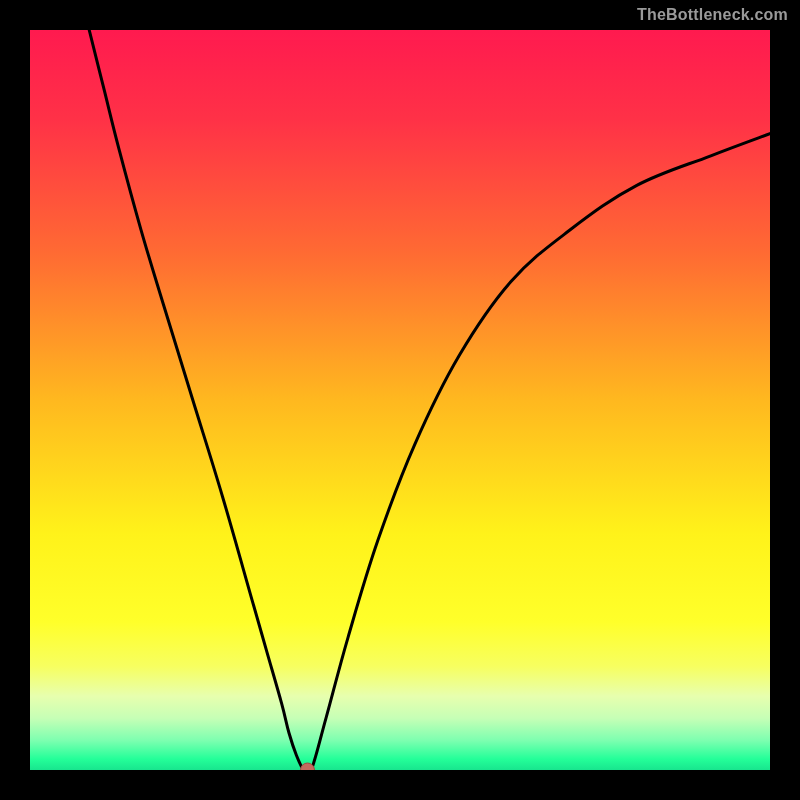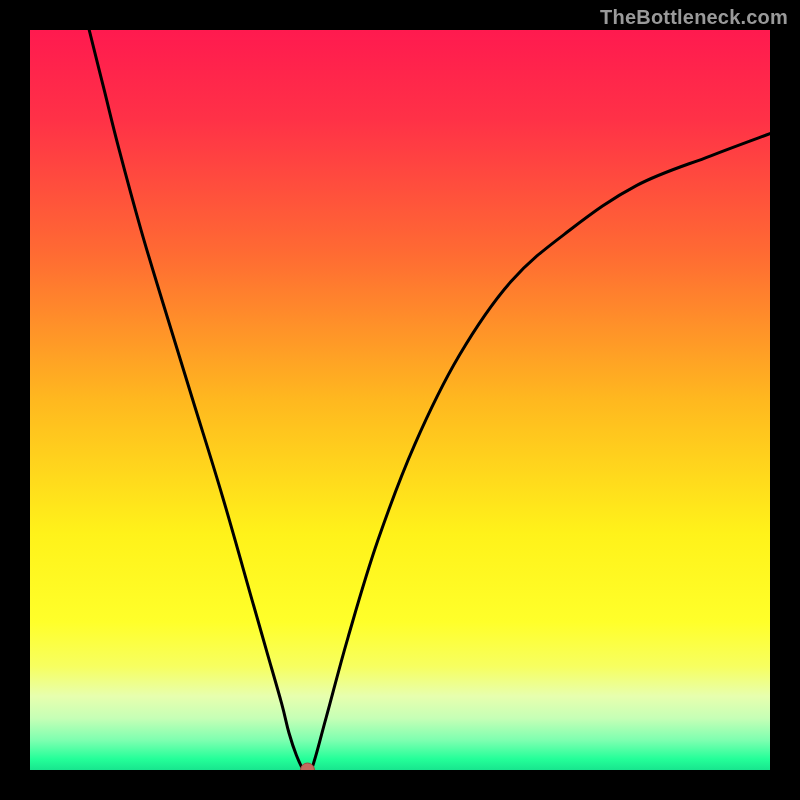--- a/index.html
+++ b/index.html
@@ -25,21 +25,21 @@
     top: 30px;
     width: 740px;
     height: 740px;
     overflow: hidden;
   }
   .watermark {
     position: absolute;
     top: 6px;
     right: 12px;
     color: #9a9a9a;
-    font-size: 20px;
+    font-size: 16px;
     font-weight: 600;
     letter-spacing: 0.2px;
     user-select: none;
     text-align: center;
   }
   svg {
     display: block;
   }
 </style>
 </head>

